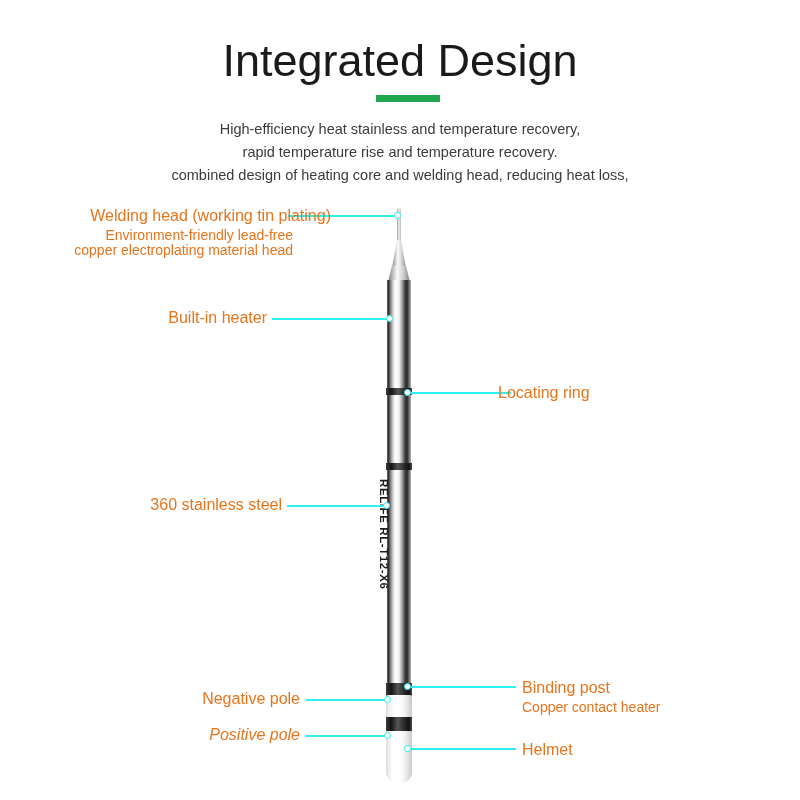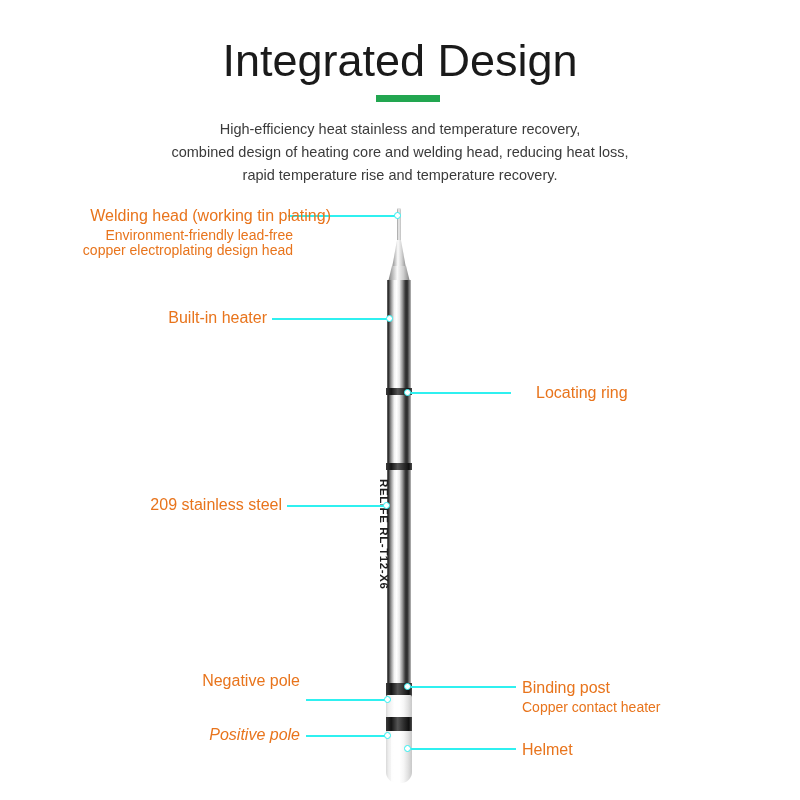--- a/index.html
+++ b/index.html
@@ -176,22 +176,22 @@
 </style>
 </head>
 <body>
 
 <div id="stage">
 
   <div class="title">Integrated Design</div>
   <div class="accent-bar"></div>
   <div class="subtitle">
     <div>High-efficiency heat stainless and temperature recovery,</div>
+    <div>rapid temperature rise and temperature recovery.</div>
     <div>combined design of heating core and welding head, reducing heat loss,</div>
-    <div>rapid temperature rise and temperature recovery.</div>
   </div>
 
   <div id="product">
     <div class="part" id="tip-needle"></div>
     <div class="part" id="tip-cone"></div>
     <div class="part" id="tip-shoulder"></div>
     <div class="part steel" id="barrel-upper"></div>
     <div class="part ring-dark" id="ring-locating"></div>
     <div class="part steel" id="barrel-mid"></div>
     <div class="part ring-dark" id="ring-mid"></div>
@@ -202,38 +202,38 @@
     <div class="part nylon" id="helmet"></div>
     <div class="sheen" style="top:531px;height:52px;"></div>
     <div id="brand">RELIFE RL-T12-X6</div>
   </div>
 
   <div class="lead" style="left:288px;top:215px;width:110px;"></div>
   <div class="dot" style="left:394px;top:212px;"></div>
   <div class="label big ta-r" style="left:0px;top:206px;width:283px;padding-left:48px;">Welding head (working tin plating)</div>
   <div class="sub ta-r" style="left:0px;top:228px;width:293px;">
     <div>Environment-friendly lead-free</div>
-    <div>copper electroplating design head</div>
+    <div>copper electroplating material head</div>
   </div>
 
   <div class="lead" style="left:272px;top:318px;width:118px;"></div>
   <div class="dot" style="left:386px;top:315px;"></div>
   <div class="label big ta-r" style="left:0px;top:308px;width:267px;">Built-in heater</div>
 
   <div class="dot" style="left:404px;top:389px;"></div>
   <div class="lead" style="left:411px;top:392px;width:100px;"></div>
-  <div class="label big ta-l" style="left:536px;top:383px;">Locating ring</div>
+  <div class="label big ta-l" style="left:498px;top:383px;">Locating ring</div>
 
   <div class="lead" style="left:287px;top:505px;width:100px;"></div>
   <div class="dot" style="left:383px;top:502px;"></div>
-  <div class="label big ta-r" style="left:0px;top:495px;width:282px;">209 stainless steel</div>
+  <div class="label big ta-r" style="left:0px;top:495px;width:282px;">360 stainless steel</div>
 
   <div class="lead" style="left:306px;top:699px;width:82px;"></div>
   <div class="dot" style="left:384px;top:696px;"></div>
-  <div class="label big ta-r" style="left:0px;top:671px;width:300px;text-align:right;">Negative pole</div>
+  <div class="label big ta-r" style="left:0px;top:689px;width:300px;text-align:right;">Negative pole</div>
 
   <div class="lead" style="left:306px;top:735px;width:82px;"></div>
   <div class="dot" style="left:384px;top:732px;"></div>
   <div class="label big ta-r" style="left:0px;top:725px;width:300px;font-style:italic;">Positive pole</div>
 
   <div class="dot" style="left:404px;top:683px;"></div>
   <div class="lead" style="left:411px;top:686px;width:105px;"></div>
   <div class="label big ta-l" style="left:522px;top:678px;">Binding post</div>
   <div class="sub ta-l" style="left:522px;top:700px;">
     <div>Copper contact heater</div>

